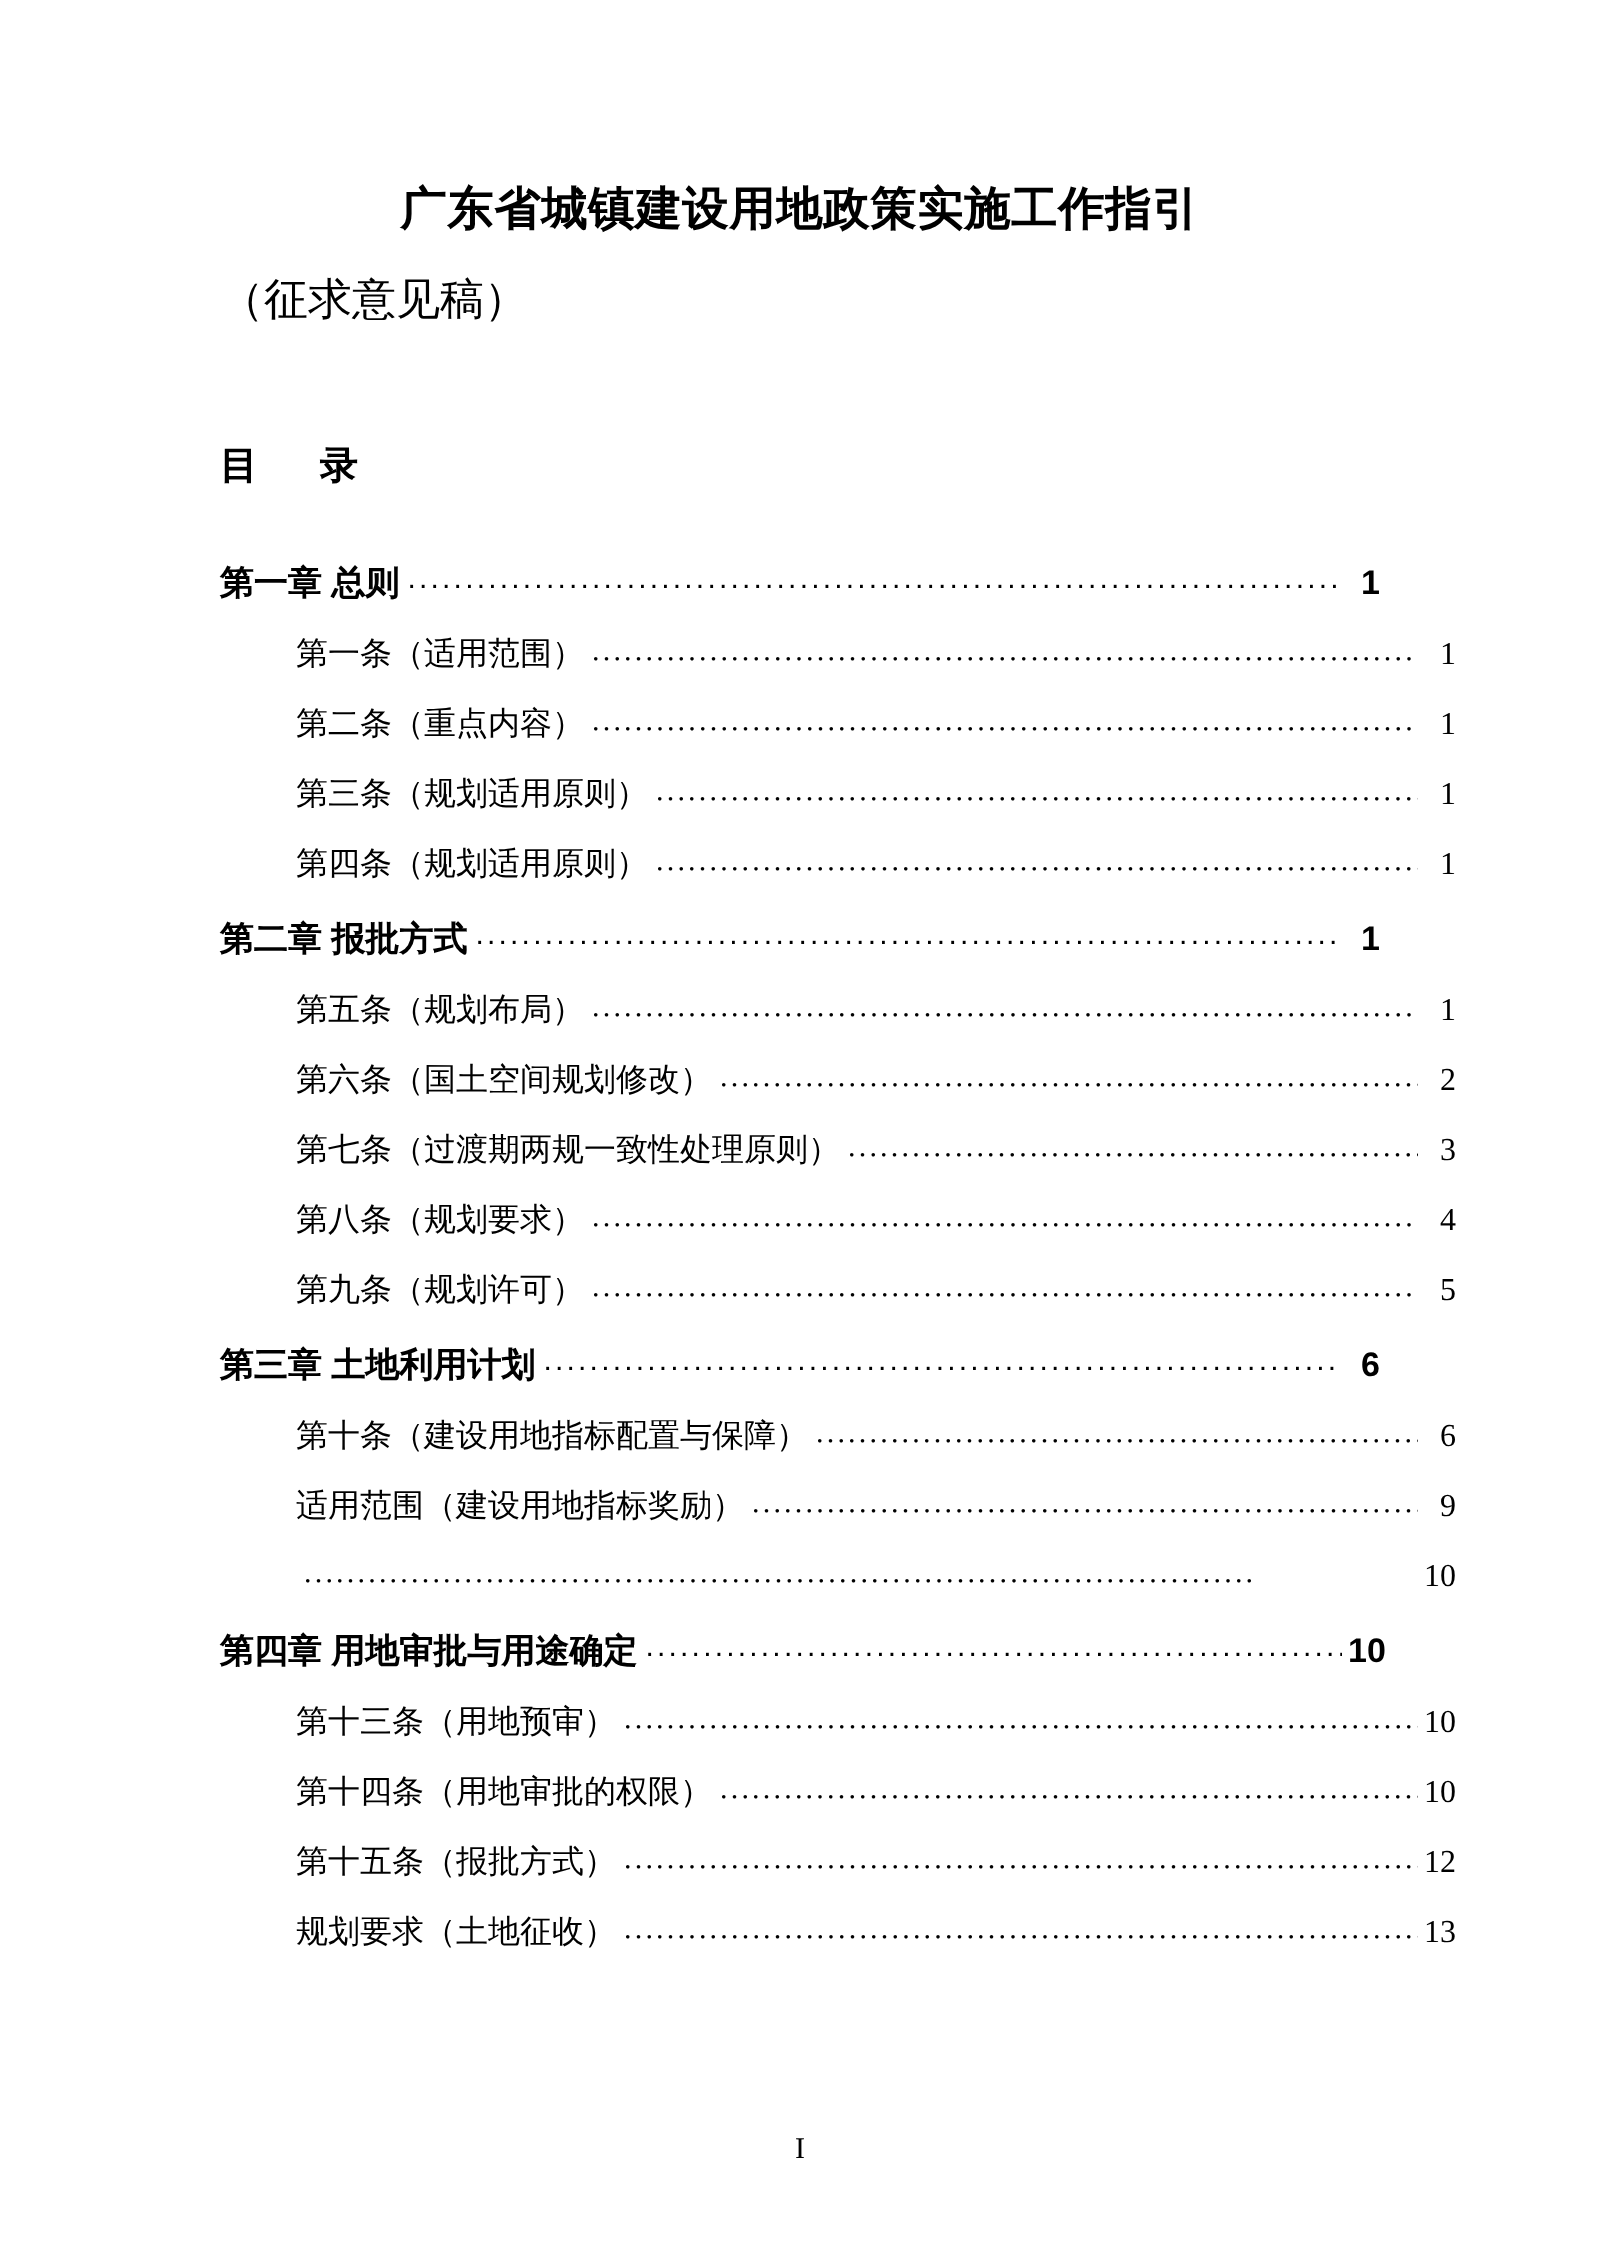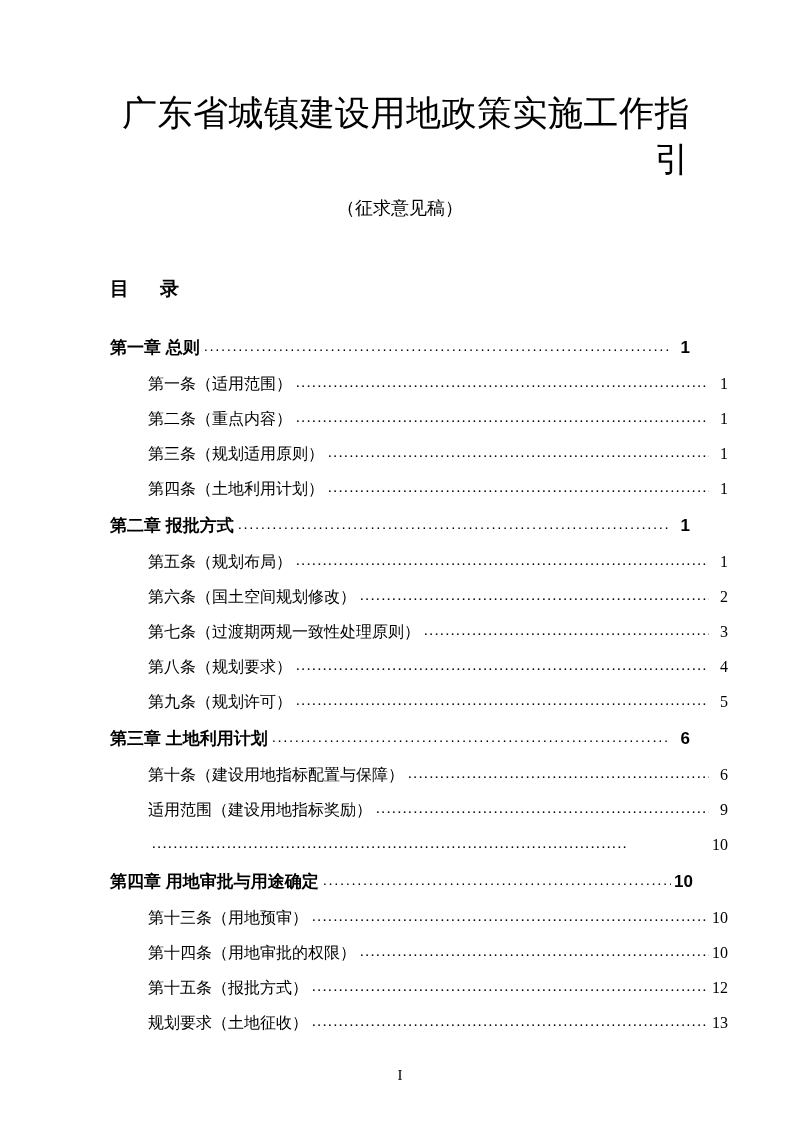--- a/index.html
+++ b/index.html
@@ -16,31 +16,30 @@
     overflow: hidden;
   }
   .page {
     width: 800px;
     height: 1132px;
     box-sizing: border-box;
     padding: 78px 110px 40px 110px;
     position: relative;
   }
   .doc-title {
-    text-align: right;
-    font-size: 35px;
-    font-weight: normal;
+    text-align: center;
+    font-size: 23px;
+    font-weight: bold;
     letter-spacing: 0.5px;
     line-height: 1.3;
     margin: 12px 0 0 0;
     font-family: "Liberation Sans", "DejaVu Sans", sans-serif;
   }
   .doc-subtitle {
-    text-align: center;
-    font-size: 18px;
+    font-size: 22px;
     margin: 16px 0 0 0;
     line-height: 1.3;
     font-family: "Liberation Serif", "DejaVu Serif", serif;
   }
   .toc-heading {
     text-align: left;
     font-size: 19px;
     font-weight: bold;
     margin: 56px 0 0 0;
     letter-spacing: 6px;
@@ -126,21 +125,21 @@
         <span class="toc-label">第二条（重点内容）</span>
         <span class="toc-dots">.........................................................................................</span>
         <span class="toc-page">1</span>
       </div>
       <div class="toc-row level2">
         <span class="toc-label">第三条（规划适用原则）</span>
         <span class="toc-dots">.........................................................................................</span>
         <span class="toc-page">1</span>
       </div>
       <div class="toc-row level2">
-        <span class="toc-label">第四条（土地利用计划）</span>
+        <span class="toc-label">第四条（规划适用原则）</span>
         <span class="toc-dots">.........................................................................................</span>
         <span class="toc-page">1</span>
       </div>
       <div class="toc-row level1">
         <span class="toc-label">第二章 报批方式</span>
         <span class="toc-dots">.........................................................................................</span>
         <span class="toc-page">1</span>
       </div>
       <div class="toc-row level2">
         <span class="toc-label">第五条（规划布局）</span>

